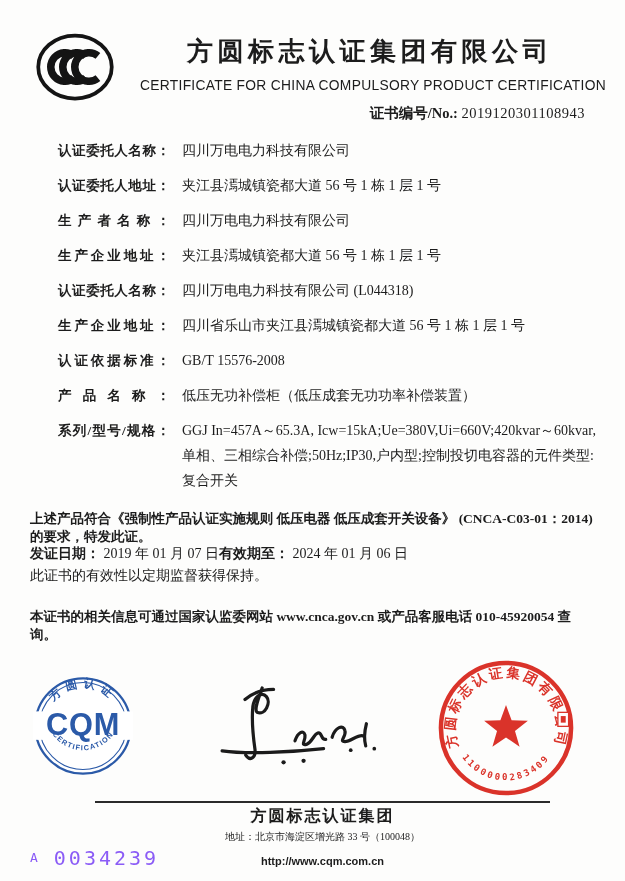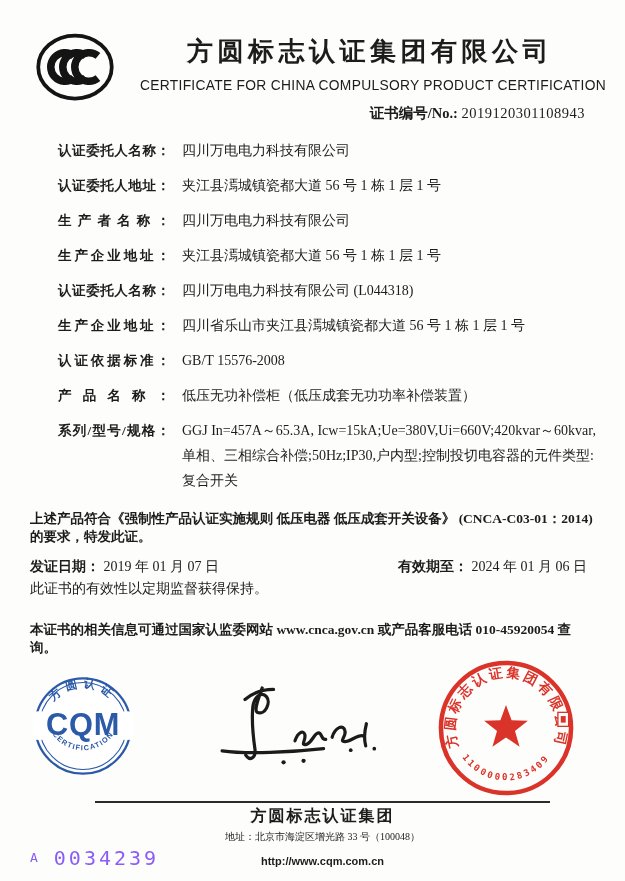--- a/index.html
+++ b/index.html
@@ -17,21 +17,21 @@
   .cert-label{font-weight:bold;}
   .cert-no{letter-spacing:.5px;}
 
   
   .flow{position:absolute;left:30px;top:138px;width:567px;}
   .frow{display:flex;margin-bottom:10px;}
   .flabel{flex:none;width:112px;font-weight:bold;font-size:13.5px;line-height:25px;
           text-align:justify;text-align-last:justify;text-justify:inter-character;margin-left:28px;}
   .fvalue{flex:1;font-size:14px;line-height:25px;padding-left:12px;}
   .statement{font-size:13.5px;line-height:17.5px;font-weight:600;margin-top:17px;}
-  .dates{display:flex;justify-content:space-between;margin-top:13px;font-size:14px;
+  .dates{display:flex;margin-top:0;font-size:14px;
          padding-right:10px;}
   .dlabel{font-weight:bold;}
   .validity{font-size:14px;margin-top:4px;}
   .query{font-size:13.5px;font-weight:600;margin-top:23px;}
 
   
   .cqm-logo{position:absolute;left:33px;top:676px;}
   .signature{position:absolute;left:215px;top:678px;}
   .stamp{position:absolute;left:436px;top:658px;opacity:.95;}
 

